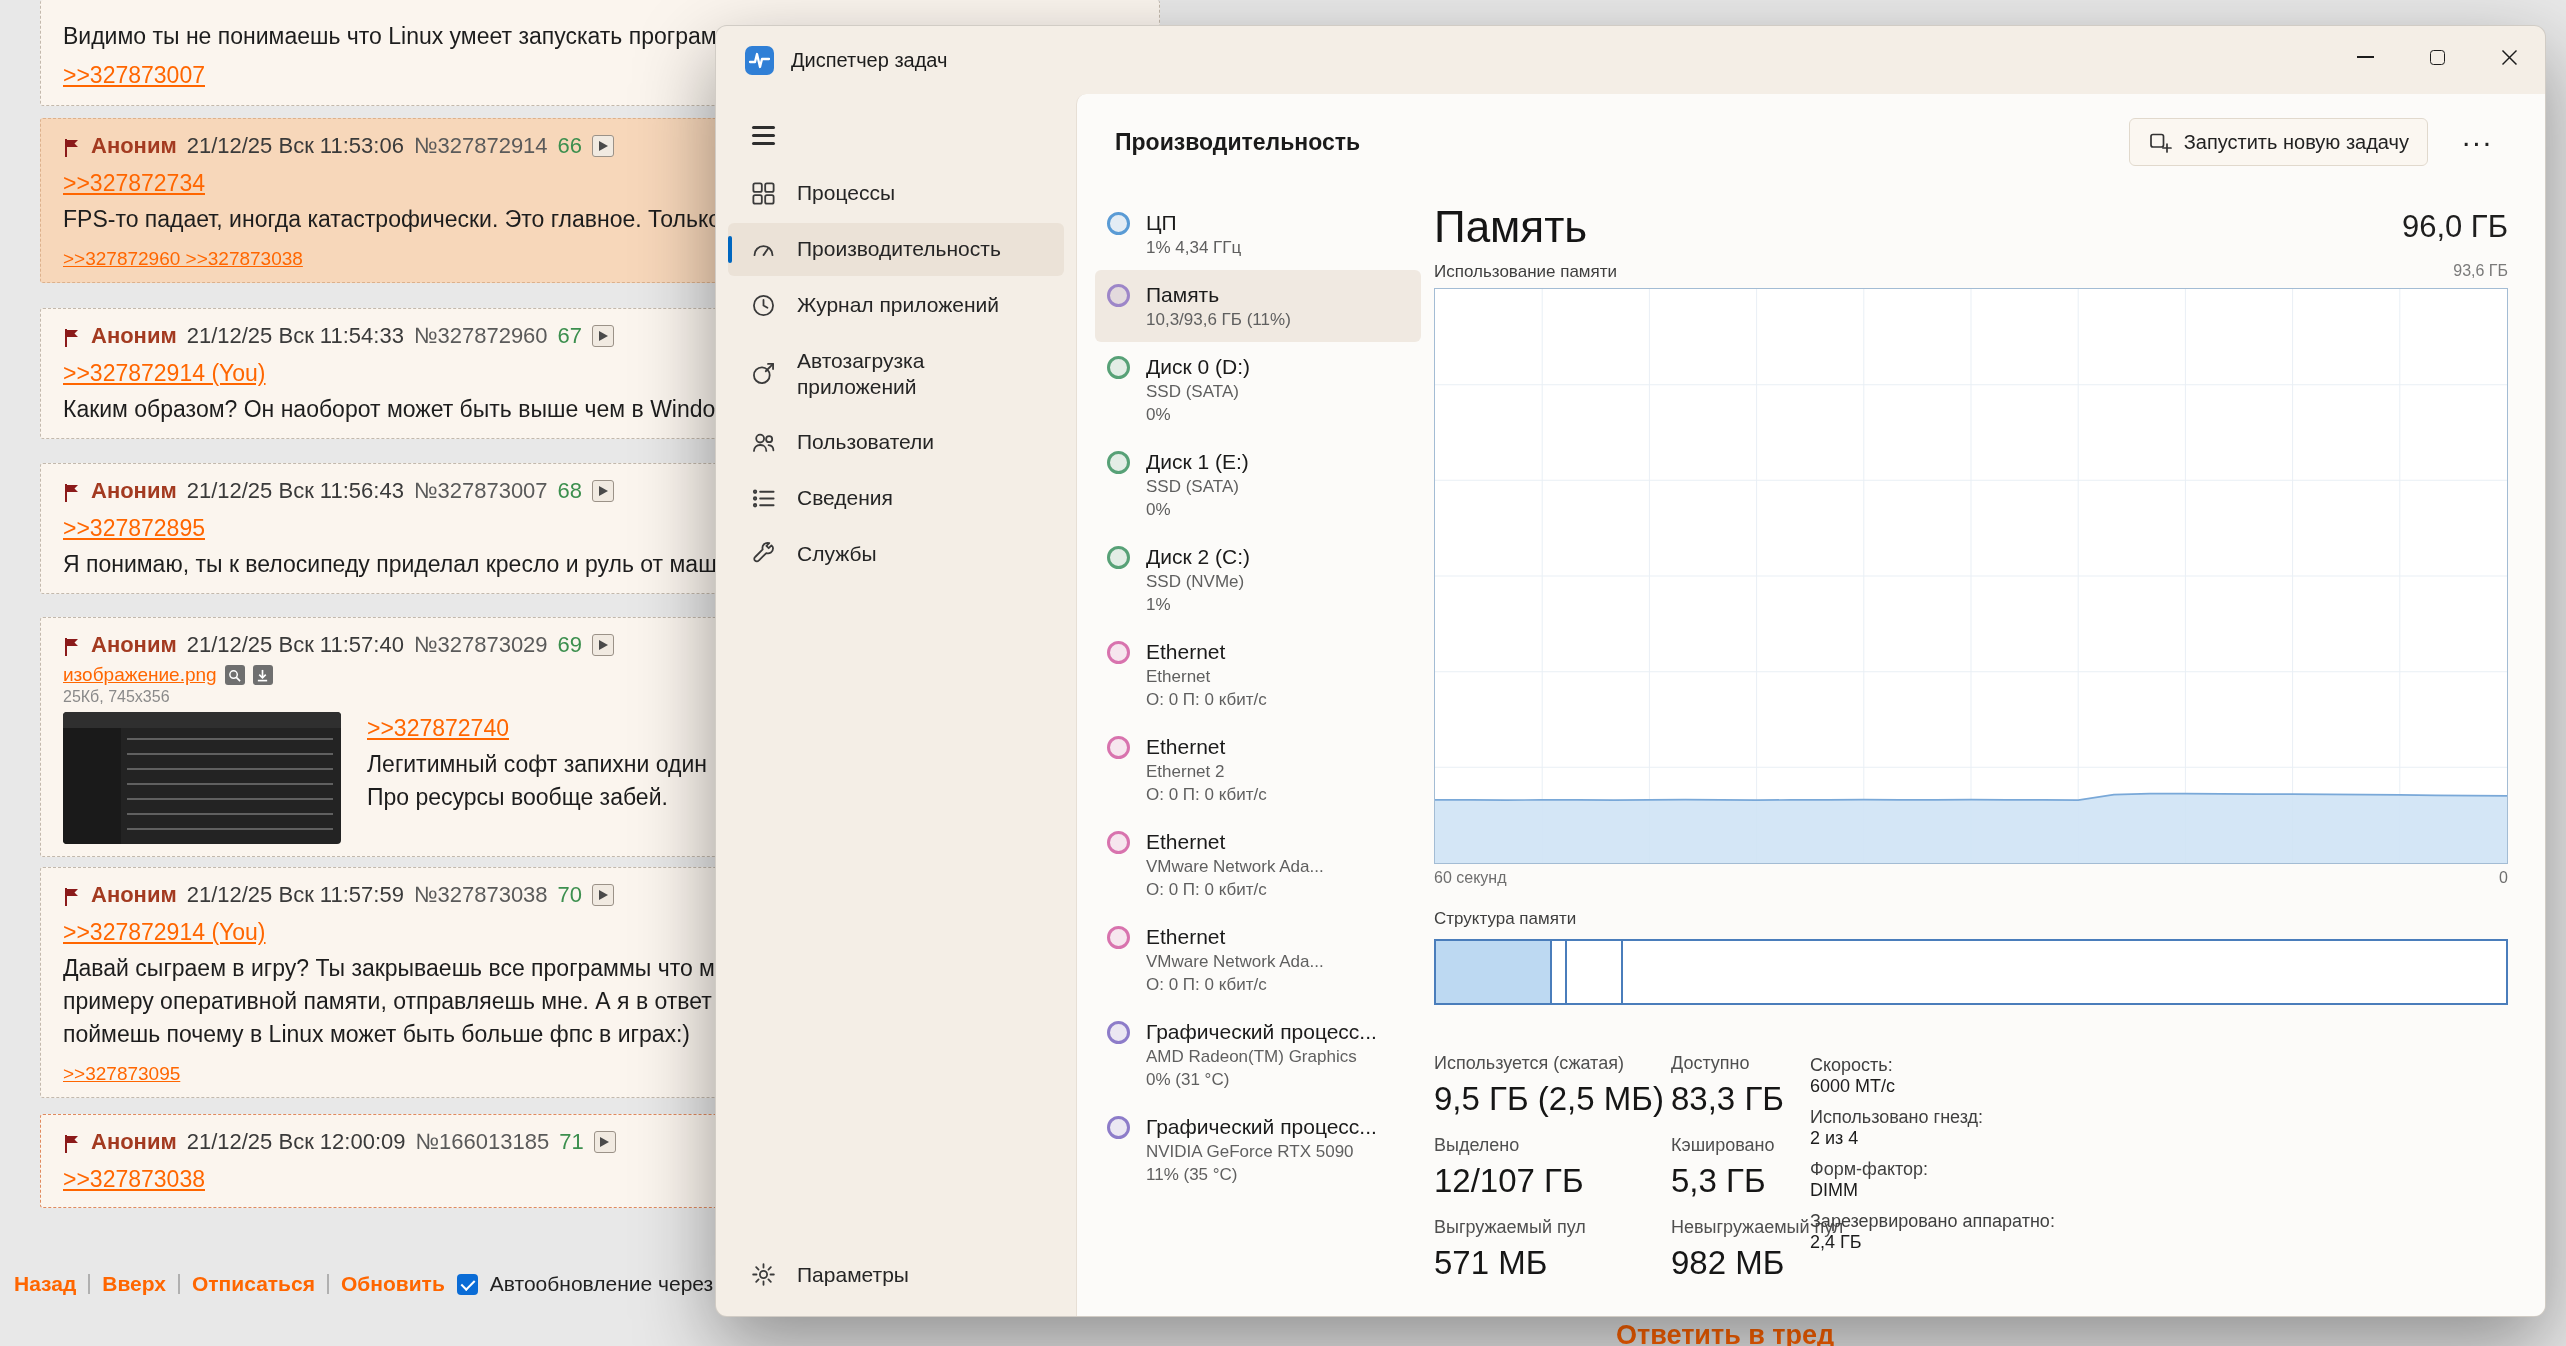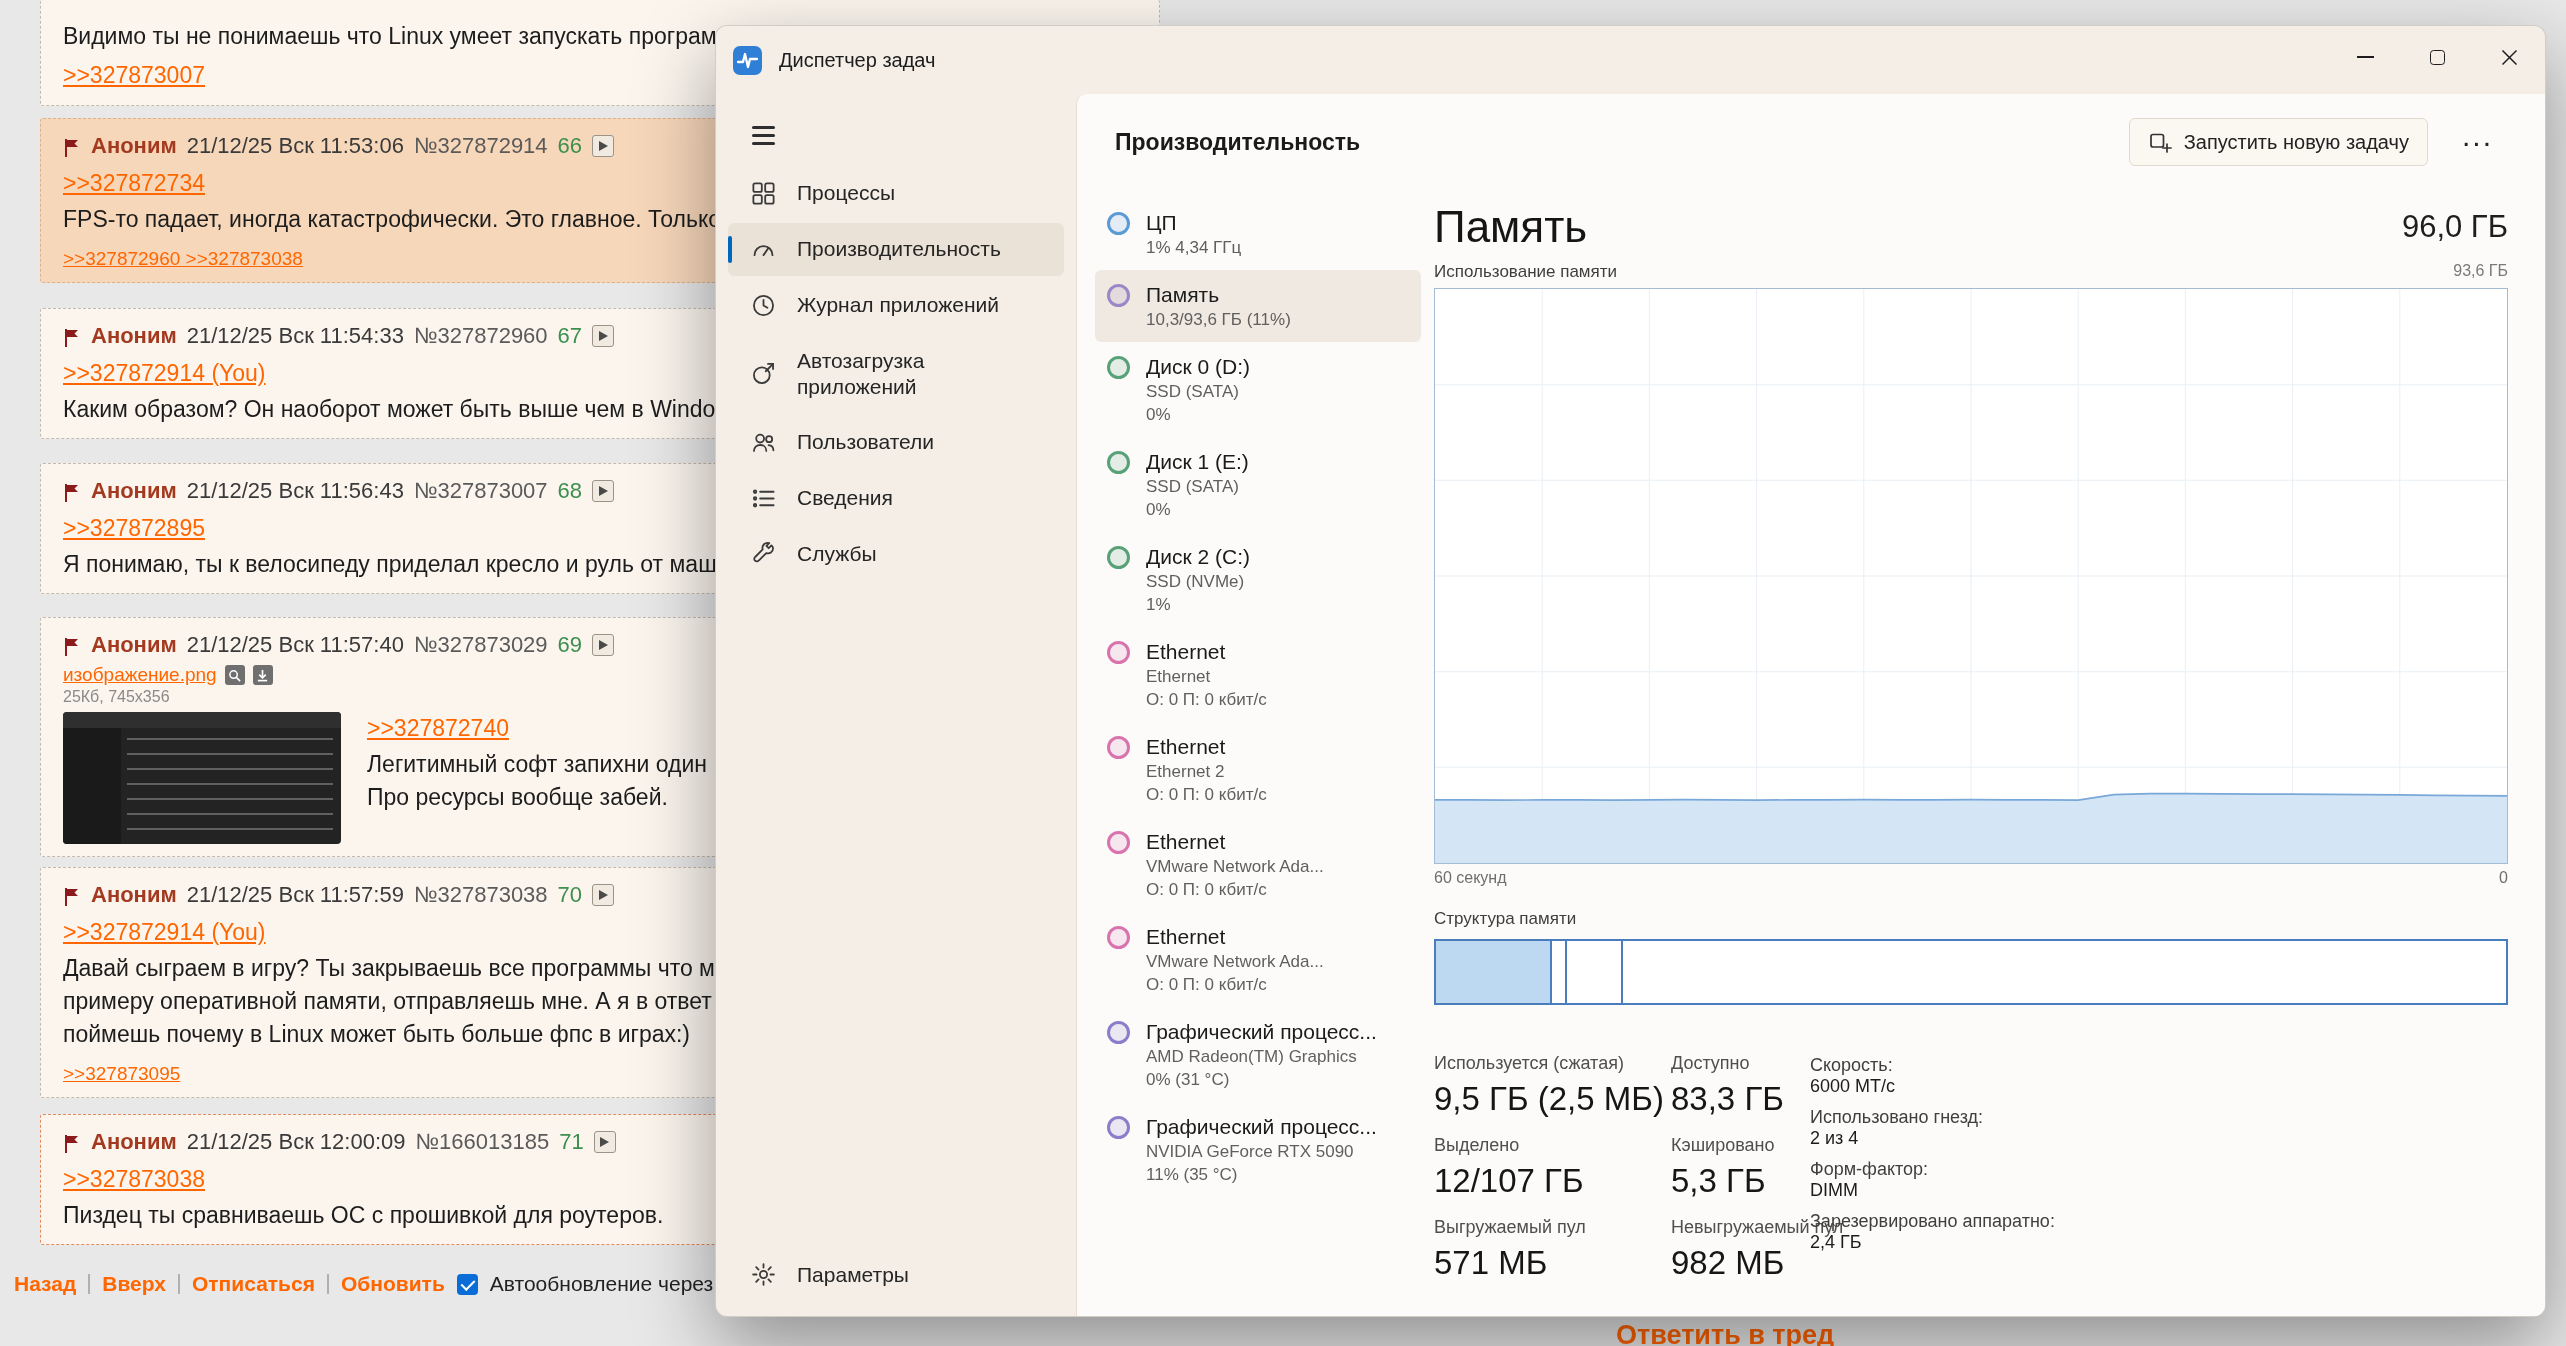--- a/index.html
+++ b/index.html
@@ -47,21 +47,21 @@
   .bubble::after { content:""; position:absolute; left:3px; bottom:-7px; width:8px; height:8px;
                    background:transparent; border-left:2.5px solid #3c3c3c; border-bottom:2.5px solid #3c3c3c;
                    transform:skewX(35deg); }
   .bubble-count { color:#222; font-weight:bold; }
   #reply-thread { position:absolute; left:1616px; top:1320px; font-size:27px; font-weight:bold; color:#ff6200; text-decoration:none; cursor:pointer; }
 
   
   #taskmgr { position:absolute; left:715px; top:25px; width:1831px; height:1292px;
              background:#f4eee6; border:1px solid rgba(0,0,0,.14); border-radius:12px;
              box-shadow:0 30px 80px rgba(0,0,0,.38); overflow:hidden; z-index:10; }
-  .titlebar { height:68px; display:flex; align-items:center; padding-left:16px; gap:16px; }
+  .titlebar { height:68px; display:flex; align-items:center; padding-left:28px; gap:16px; }
   .app-icon { width:31px; height:31px; flex-shrink:0; }
   .tm-title { font-size:20px; color:#1c1c1c; }
   .caption { margin-left:auto; display:flex; height:100%; }
   .cap { width:72px; height:62px; display:flex; align-items:center; justify-content:center; cursor:pointer; }
   .min-glyph { width:17px; height:2px; background:#1c1c1c; }
   .max-glyph { width:15px; height:15px; border:1.6px solid #1c1c1c; border-radius:3.5px; }
 
   .sidebar { position:absolute; left:0; top:68px; bottom:0; width:360px; }
   .hamburger { margin:32px 0 22px 36px; display:flex; flex-direction:column; gap:5.5px; width:23px; cursor:pointer; }
   .hamburger span { height:2.5px; background:#2e2e2e; border-radius:2px; }
@@ -279,21 +279,20 @@
         </span>
         <span class="pname">Аноним</span>
         <span class="pdate">21/12/25 Вск 12:00:09</span>
         <a class="pnum">№166013185</a>
         <span class="pord">71</span>
         <span class="expand-box">
             <span class="tri"></span>
           </span>
       </div>
       <a class="reply-link">&gt;&gt;327873038</a>
-      <div class="post-text">Пиздец ты сравниваешь ОС с прошивкой для роутеров.</div>
     </div>
 
     <div id="bottom-bar">
       <a>Назад</a>
       <span class="sep"></span>
       <a>Вверх</a>
       <span class="sep"></span>
       <a>Отписаться</a>
       <span class="sep"></span>
       <a>Обновить</a>

